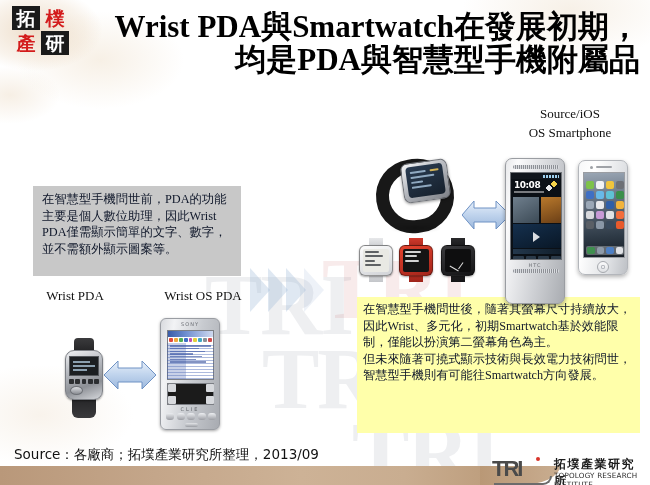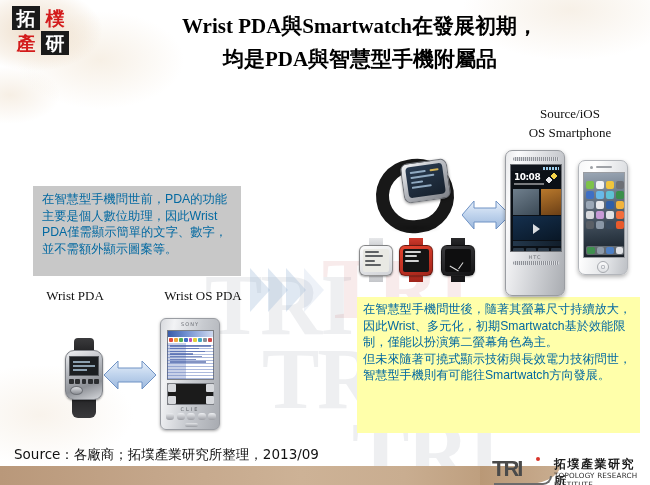--- a/index.html
+++ b/index.html
@@ -69,24 +69,24 @@
     font-weight:bold;font-size:19px;line-height:24px;text-align:center;
   }
   .seal .s1{left:0;top:0;background:#1a1a1a;color:#ffffff;}
   .seal .s2{left:29px;top:0;background:transparent;color:#d31b1b;}
   .seal .s3{left:0;top:25px;background:transparent;color:#d31b1b;}
   .seal .s4{left:29px;top:25px;background:#1a1a1a;color:#ffffff;}
 
   
   .title{
     position:absolute;left:80px;top:10px;width:560px;
-    text-align:center;
+    text-align:right;
     font-family:"Liberation Serif", serif;
     font-weight:bold;
-    font-size:21px;
+    font-size:31px;
     line-height:33px;
     color:#000000;
     letter-spacing:0px;
   }
 
   
   .lbl{
     position:absolute;
     font-family:"Liberation Serif", serif;
     font-size:13px;
@@ -95,24 +95,24 @@
     white-space:nowrap;
   }
   .lbl-sw{ left:335px; top:120px; width:160px; }
   .lbl-sp{ left:490px; top:104px; width:160px; line-height:19px; white-space:normal;}
   .lbl-wp{ left:0px;   top:288px; width:150px; }
   .lbl-pp{ left:128px; top:288px; width:150px; }
 
   
   .box{
     position:absolute;
-    font-family:Liberation Sans, sans-serif;
+    font-family:Liberation Serif, serif;
     font-size:12.3px;
     line-height:16.6px;
-    color:#0369a1;
+    color:#0f172a;
     box-sizing:border-box;
     white-space:pre-line;
   }
   .box-gray{
     left:33px;top:186px;width:208px;height:90px;
     background:#c8c8c8;
     padding:5px 7px 4px 9px;
   }
   .box-yellow{
     left:357px;top:297px;width:283px;height:136px;
@@ -271,21 +271,21 @@
   .peb-b .strapA,.peb-b .strapB{background:linear-gradient(180deg,#2a2a2c,#141416);}
   .peb-b .case{background:linear-gradient(160deg,#3b3b3e,#131315);}
   .peb-b .face{background:#0e0e0f;}
   .peb-b .dial{
     position:absolute;left:50%;top:50%;width:1px;height:8px;background:#dedede;
     transform-origin:bottom center;
   }
 
   
   .htc{
-    left:505px;top:150px;width:60px;height:146px;
+    left:505px;top:158px;width:60px;height:146px;
     background:linear-gradient(100deg,#e8e9eb 0%,#fbfbfc 15%,#cfd1d5 60%,#a9acb1 100%);
     border-radius:7px;border:1px solid #9a9da2;box-sizing:border-box;
     box-shadow:0 2px 4px rgba(0,0,0,.35);
   }
   .htc .spk{
     position:absolute;left:7px;top:6px;width:46px;height:4px;border-radius:2px;
     background:repeating-linear-gradient(90deg,#8d9096 0 1px,#d9dbdf 1px 2px);
   }
   .htc .screen{
     position:absolute;left:4px;top:13px;width:52px;height:88px;

